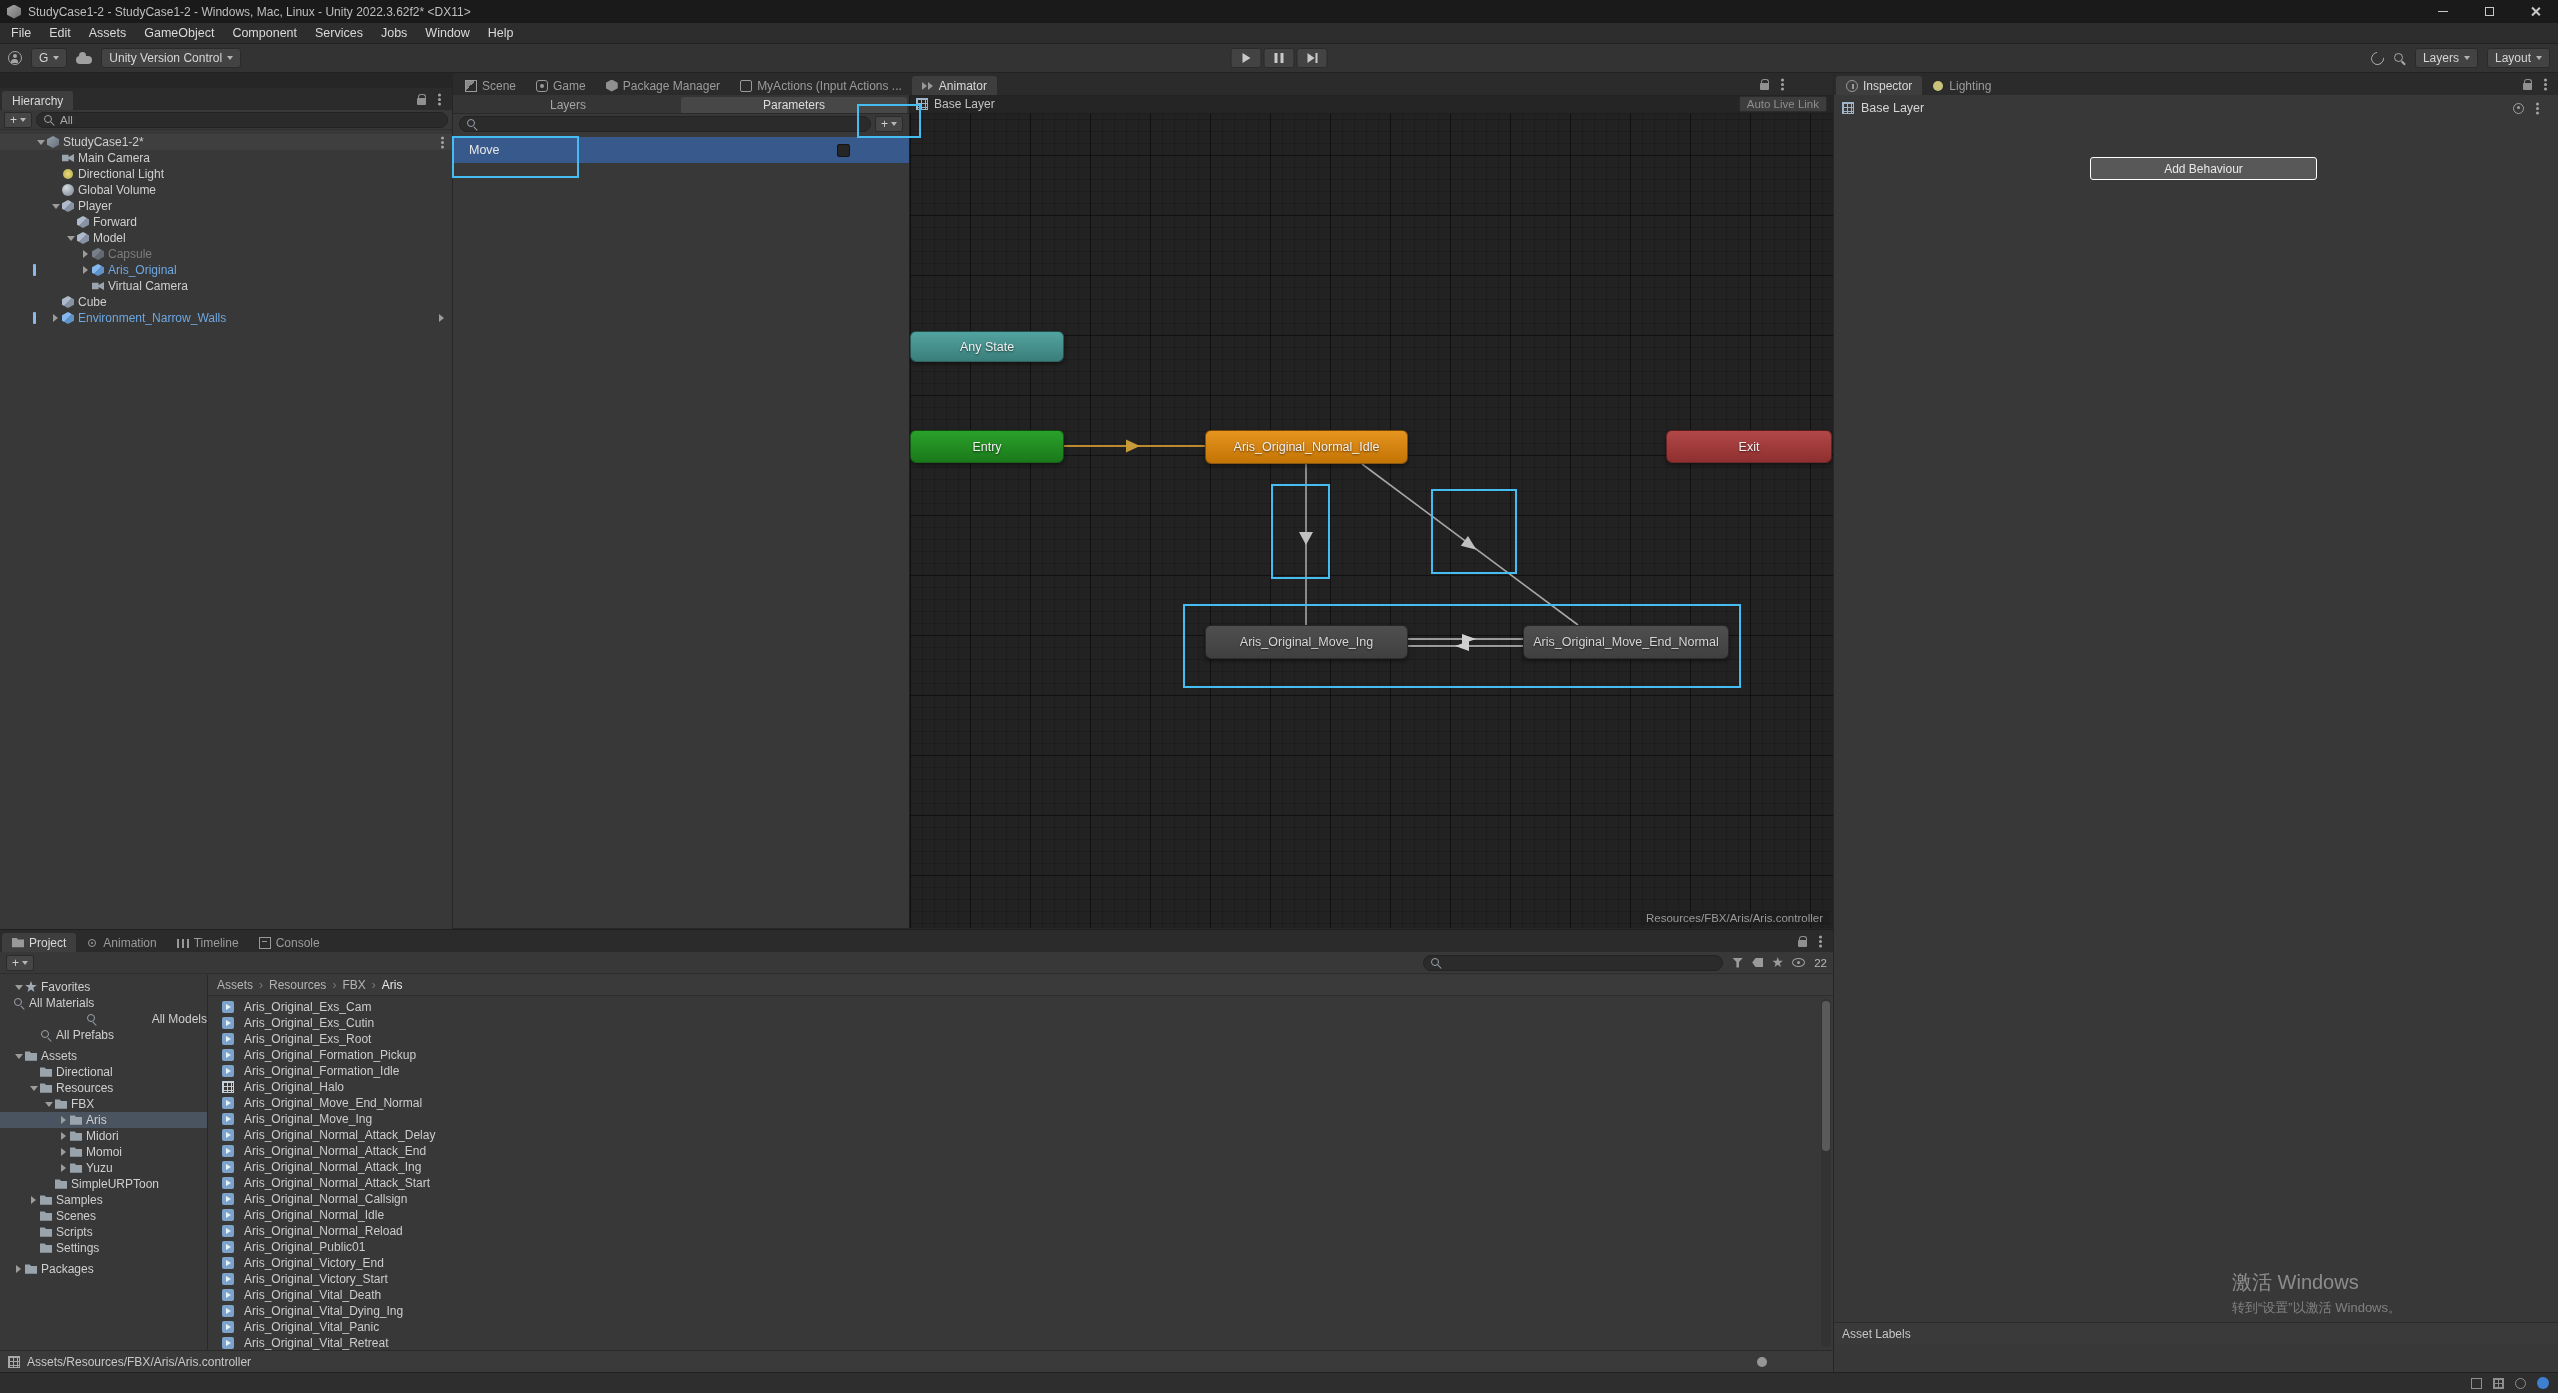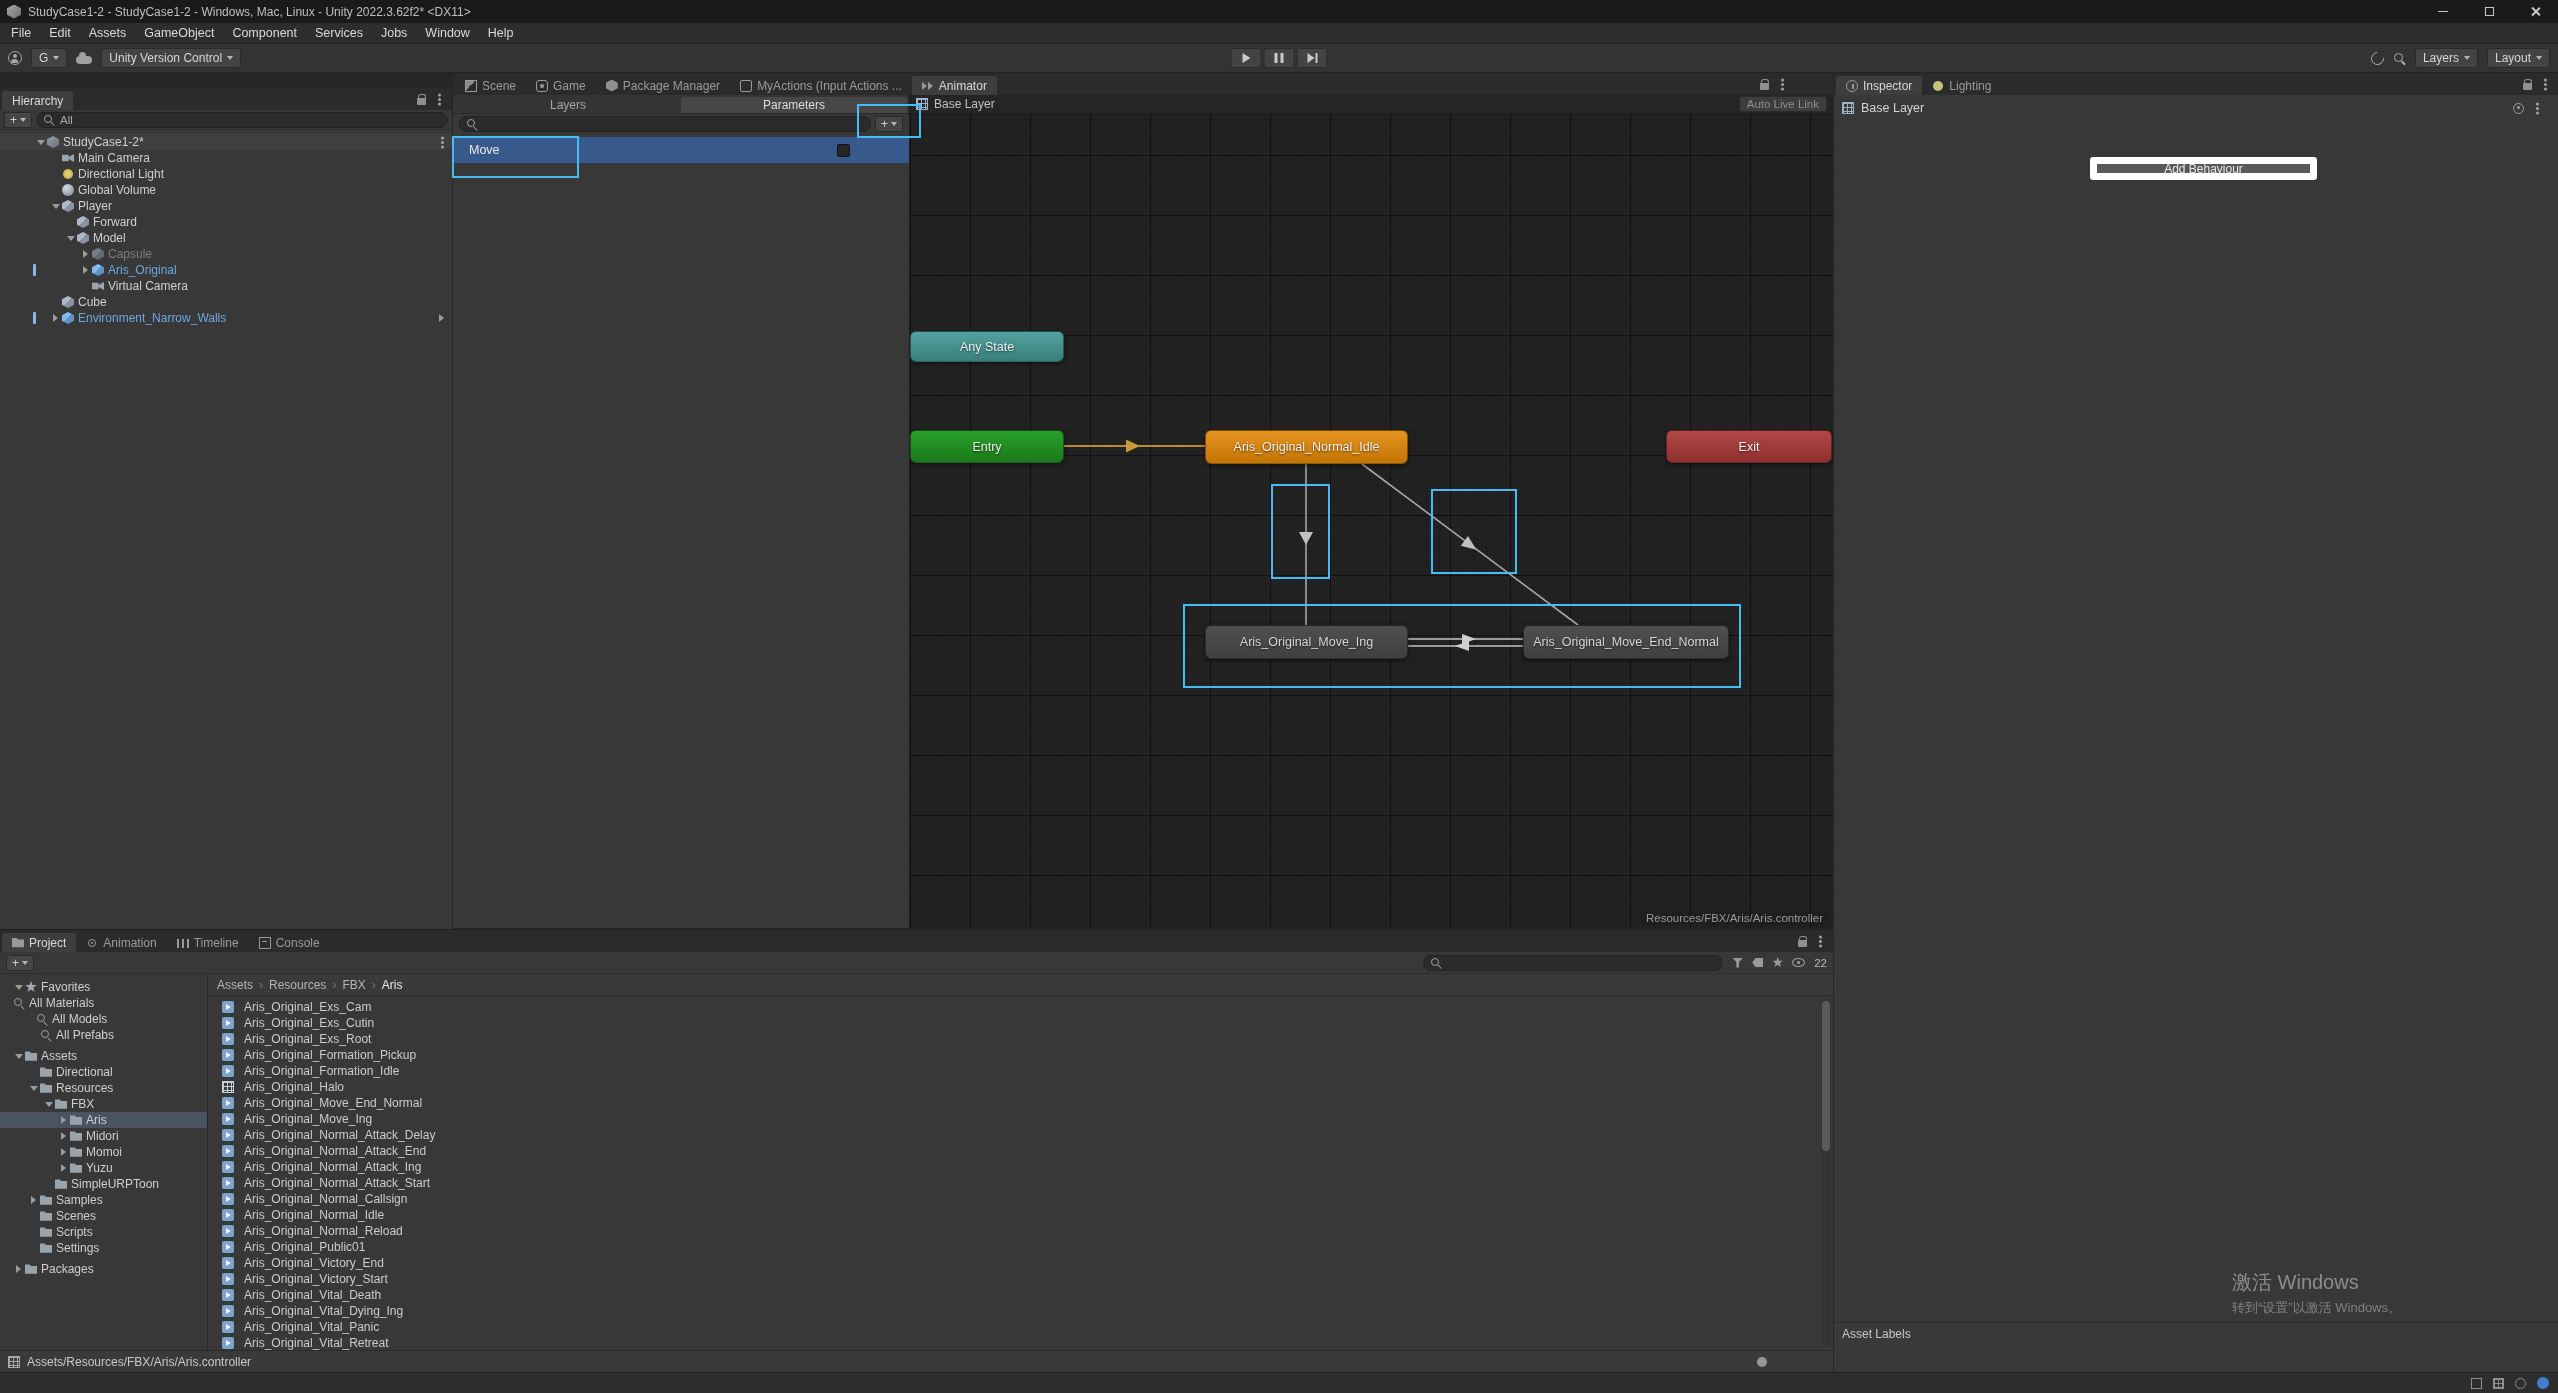--- a/index.html
+++ b/index.html
@@ -137,21 +137,21 @@
   .st-green{background:linear-gradient(#2AA12A,#1A791A)}
   .st-orange{background:linear-gradient(#E59420,#C47404)}
   .st-red{background:linear-gradient(#B24848,#8F2F2F)}
   .st-gray{background:linear-gradient(#4F4F4F,#404040);color:#D6D6D6}
 
   .hl{position:absolute;border:2px solid #45BCF2;z-index:60;pointer-events:none}
 
   
   .inspector{left:1834px;top:73px;width:724px;height:1299px}
   .insp-row{height:26px;display:flex;align-items:center;gap:7px;padding:0 8px;font-size:12.5px;color:#D6D6D6}
-  .add-behaviour{position:absolute;left:256px;top:84px;width:227px;height:23px;background:#585858;border:7px solid #ffffff;border-radius:3px;display:flex;align-items:center;justify-content:center;font-size:12px;color:#E8E8E8}
+  .add-behaviour{position:absolute;left:256px;top:84px;width:227px;height:23px;background:#585858;border:1px solid #ffffff;border-radius:3px;display:flex;align-items:center;justify-content:center;font-size:12px;color:#E8E8E8}
   .asset-labels{position:absolute;left:0;right:0;top:1249px;height:22px;background:#3A3A3A;border-top:1px solid #2B2B2B;display:flex;align-items:center;padding-left:8px;font-size:12px;color:#C6C6C6}
   .watermark{position:absolute;left:398px;top:1196px;color:rgba(255,255,255,.42);z-index:20}
   .watermark .wm1{font-size:20px}
   .watermark .wm2{font-size:13px;margin-top:3px;color:rgba(255,255,255,.36)}
 
   
   .project{left:0;top:929px;width:1833px;height:443px;border-top:1px solid #202020}
   .proj-toolbar{height:22px;display:flex;align-items:center;padding:0 6px;gap:9px;border-bottom:1px solid #2E2E2E}
   .proj-toolbar .searchbox{flex:none;width:300px;margin-left:auto}
   .count-label{font-size:11.5px;color:#B8B8B8}
@@ -524,21 +524,21 @@
             <span class="a-down"></span>
           </span>
           <span class="icon icon-star"></span>
           <span class="tlabel">Favorites</span>
         </div>
         <div class="trow" style="">
           <span class="tree-arrow"></span>
           <span class="icon icon-search-mini"></span>
           <span class="tlabel">All Materials</span>
         </div>
-        <div class="trow" style="padding-left: 23px;">
+        <div class="trow" style="padding-left: 23px; justify-content: space-between;">
           <span class="tree-arrow"></span>
           <span class="icon icon-search-mini"></span>
           <span class="tlabel">All Models</span>
         </div>
         <div class="trow" style="padding-left: 27px;">
           <span class="tree-arrow"></span>
           <span class="icon icon-search-mini"></span>
           <span class="tlabel">All Prefabs</span>
         </div>
         <div class="trow" style="margin-top: 5px; padding-left: 12px;">

